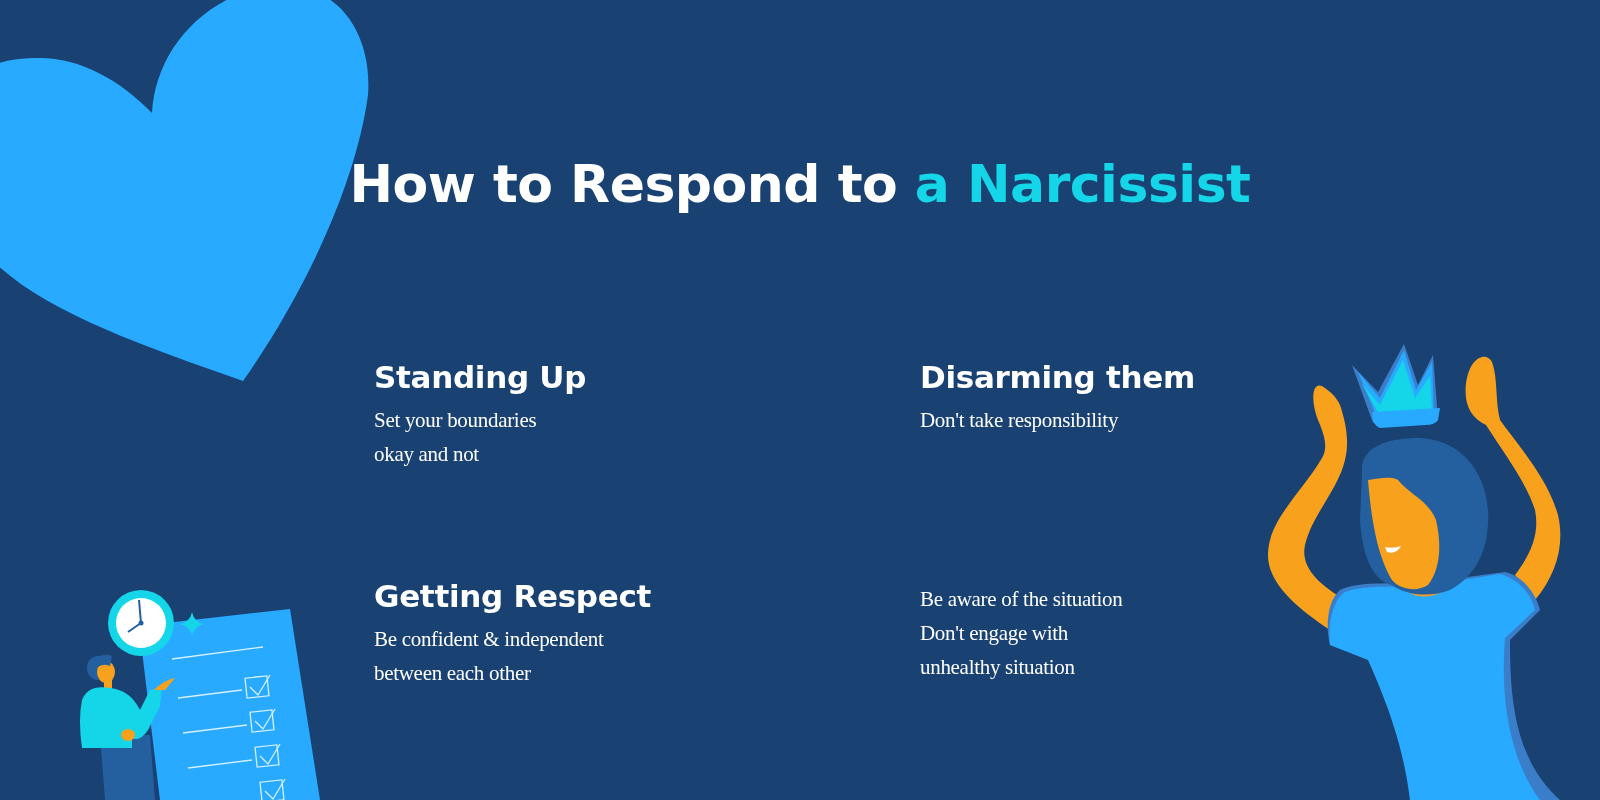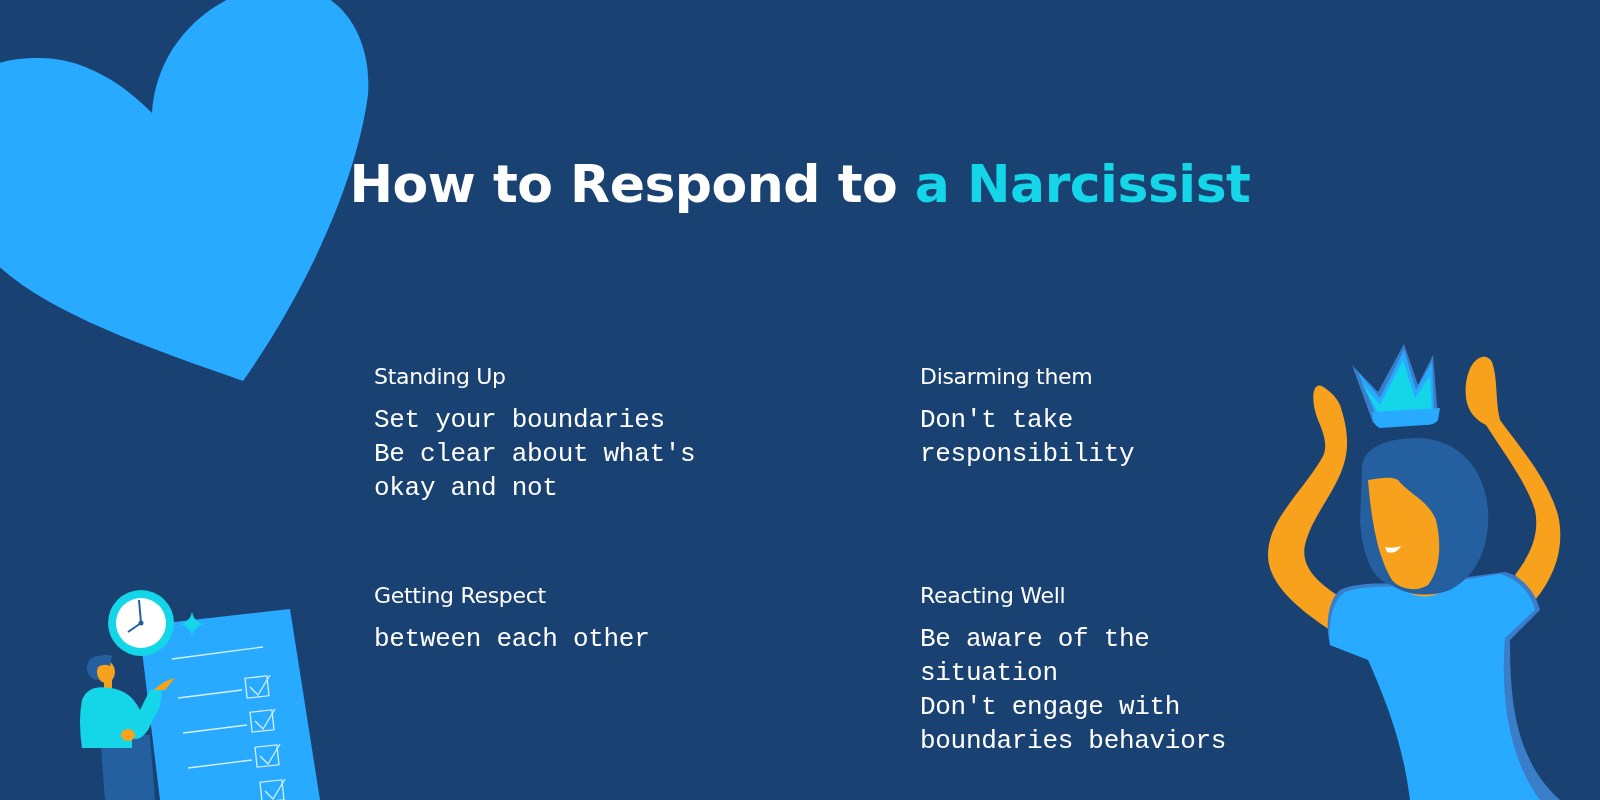--- a/index.html
+++ b/index.html
@@ -13,26 +13,26 @@
   .title {
     position: absolute; left: 0; width: 1600px; top: 146px;
     text-align: center;
     font-family: "DejaVu Sans", sans-serif;
     font-weight: bold; font-size: 52px; letter-spacing: -0.5px;
     color: #ffffff; margin: 0; line-height: 76px;
   }
   .title .accent { color: #15d6e8; }
   .card { position: absolute; width: 360px; color: #ffffff; }
   .card h2 {
-    margin: 0; font-family: "DejaVu Sans", sans-serif; font-weight: normal;
-    font-size: 22px; line-height: 40px; letter-spacing: -0.3px;
+    margin: 0; font-family: "DejaVu Sans", sans-serif; font-weight: bold;
+    font-size: 31px; line-height: 40px; letter-spacing: -0.3px;
   }
   .card .lines { margin-top: 6px; }
   .card .line {
-    font-family: Liberation Mono, monospace; font-size: 26px; line-height: 34px;
+    font-family: Liberation Serif, serif; font-size: 21px; line-height: 34px;
     letter-spacing: -0.3px;
   }
   #card-0 { left: 374px; top: 357px; }
   #card-1 { left: 920px; top: 357px; }
   #card-2 { left: 374px; top: 576px; }
   #card-3 { left: 920px; top: 576px; }
 </style>
 </head>
 <body>
 
@@ -103,39 +103,38 @@
 
 <h1 class="title">
   <span>How to Respond to</span>
   <span class="accent">a Narcissist</span>
 </h1>
 
 <div class="card" id="card-0">
   <h2>Standing Up</h2>
   <div class="lines">
     <div class="line">Set your boundaries</div>
-    <div class="line">Be clear about what's</div>
     <div class="line">okay and not</div>
   </div>
 </div>
 
 <div class="card" id="card-1">
   <h2>Disarming them</h2>
   <div class="lines">
     <div class="line">Don't take responsibility</div>
   </div>
 </div>
 
 <div class="card" id="card-2">
   <h2>Getting Respect</h2>
   <div class="lines">
+    <div class="line">Be confident &amp; independent</div>
     <div class="line">between each other</div>
   </div>
 </div>
 
 <div class="card" id="card-3">
-  <h2>Reacting Well</h2>
   <div class="lines">
     <div class="line">Be aware of the situation</div>
     <div class="line">Don't engage with</div>
-    <div class="line">boundaries behaviors</div>
+    <div class="line">unhealthy situation</div>
   </div>
 </div>
 
 </body></html>

